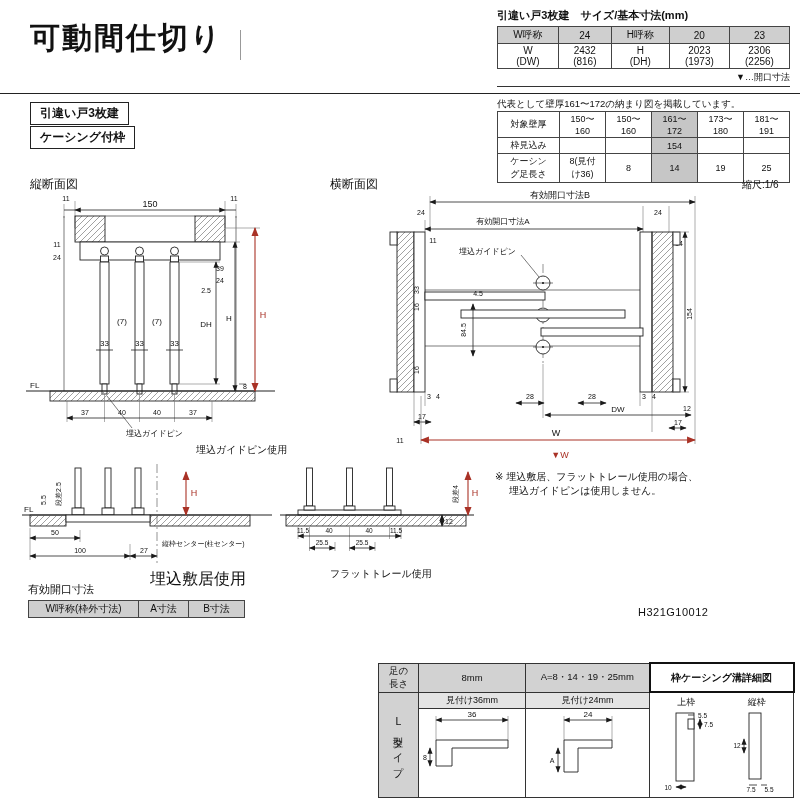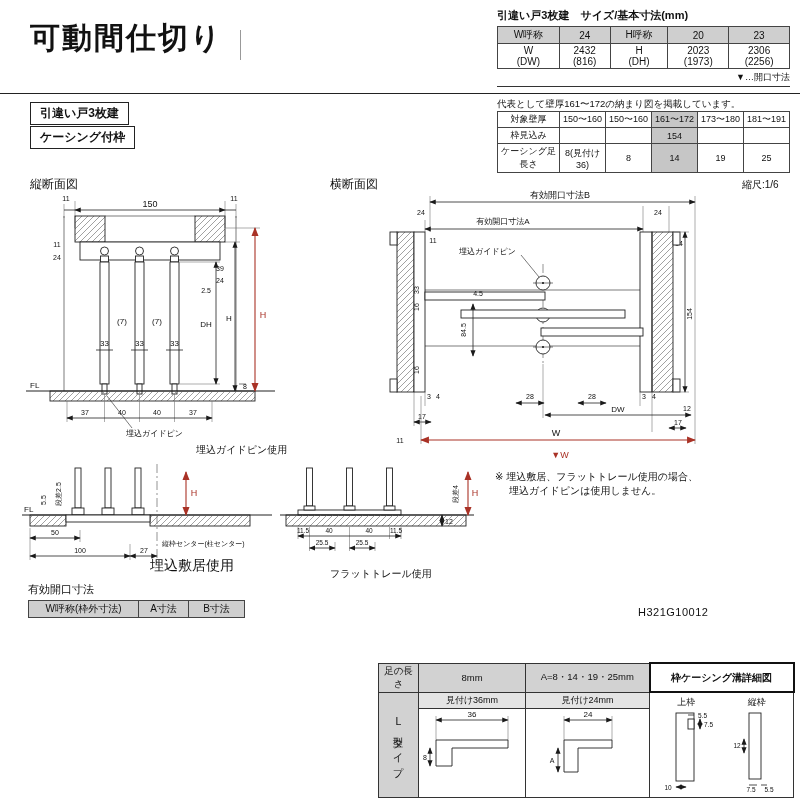--- a/index.html
+++ b/index.html
@@ -1,21 +1,21 @@
 <!DOCTYPE html>
 <html><head>
 <meta charset="utf-8">
 <style>
   * { margin:0; padding:0; box-sizing:border-box; }
   html,body { background:#fff; }
   body { width:800px; height:800px; font-family:"Liberation Sans","DejaVu Sans",sans-serif; color:#111; }
   .page { position:relative; width:800px; height:800px; background:#fff; overflow:hidden; }
   .abs { position:absolute; }
   table { border-collapse:collapse; background:#fff; }
-  td { border:1px solid #444; font-size:10px; text-align:center; vertical-align:middle; padding:1px 2px; }
+  td { border:1px solid #444; font-size:10px; text-align:center; vertical-align:middle; padding:1px 9px; }
   .gh { background:#cfcfcf; }
   .shade { background:#c6c6c6; }
   .wl { background:#fff; }
   .boxlbl { border:1px solid #222; font-size:12px; font-weight:bold; padding:2px 9px; background:#fff; }
   .cap { font-size:12px; }
   svg text { font-family:"Liberation Sans","DejaVu Sans",sans-serif; font-size:8px; fill:#111; text-anchor:middle; }
   svg text.ts { font-size:7px; }
   svg text.txs { font-size:6.5px; }
   svg text.tm { font-size:9px; }
   svg text.tstart { text-anchor:start; }
@@ -372,21 +372,21 @@
       <line class="dim" x1="73.5" y1="84" x2="99" y2="84" marker-start="url(#ab)" marker-end="url(#ab)"></line>
       <text class="txs" x="86" y="81">25.5</text>
       <line class="dim" x1="166" y1="51" x2="166" y2="62" marker-start="url(#ab)" marker-end="url(#ab)"></line>
       <text class="ts" x="173" y="60">12</text>
       <text class="ts" transform="rotate(-90 182,30)" x="182" y="30">段差4</text>
       <line class="dimr" x1="192" y1="8" x2="192" y2="51" marker-start="url(#ar)" marker-end="url(#ar)"></line>
       <text class="tm red" x="199" y="32">H</text>
     </g>
   </svg>
 
-  <div class="abs" style="left:150px;top:557px;font-size:14px">埋込敷居使用</div>
+  <div class="abs" style="left:150px;top:569px;font-size:16px">埋込敷居使用</div>
   <div class="abs" style="left:330px;top:567px;font-size:10px">フラットトレール使用</div>
 
   <div class="abs" style="left:495px;top:470px;font-size:10px;line-height:14px">
     <div>※ 埋込敷居、フラットトレール使用の場合、</div>
     <div style="padding-left:14px">埋込ガイドピンは使用しません。</div>
   </div>
 
   <div class="abs" style="left:28px;top:582px">
     <div style="font-size:11px;margin-bottom:3px">有効開口寸法</div>
     <table>

